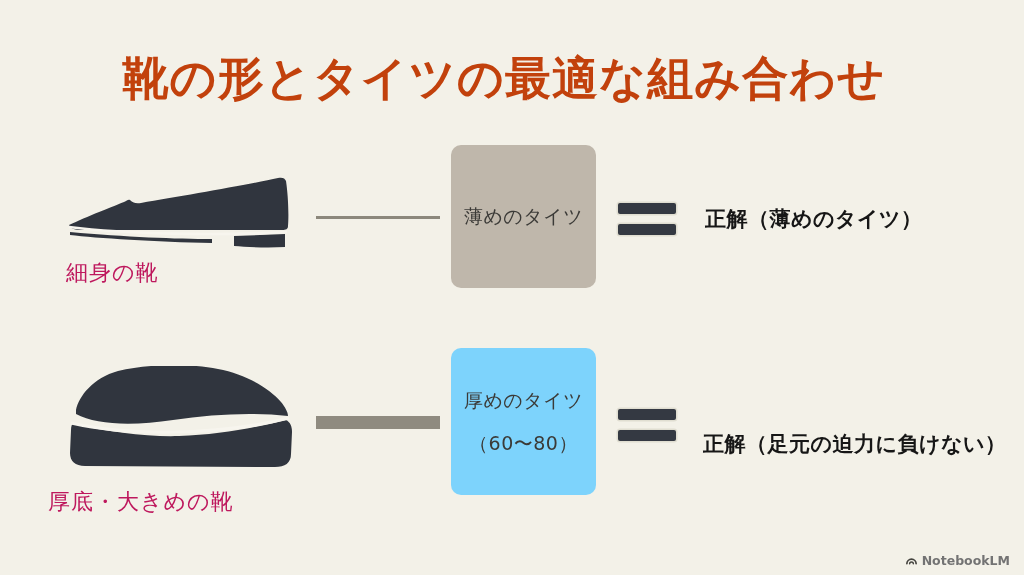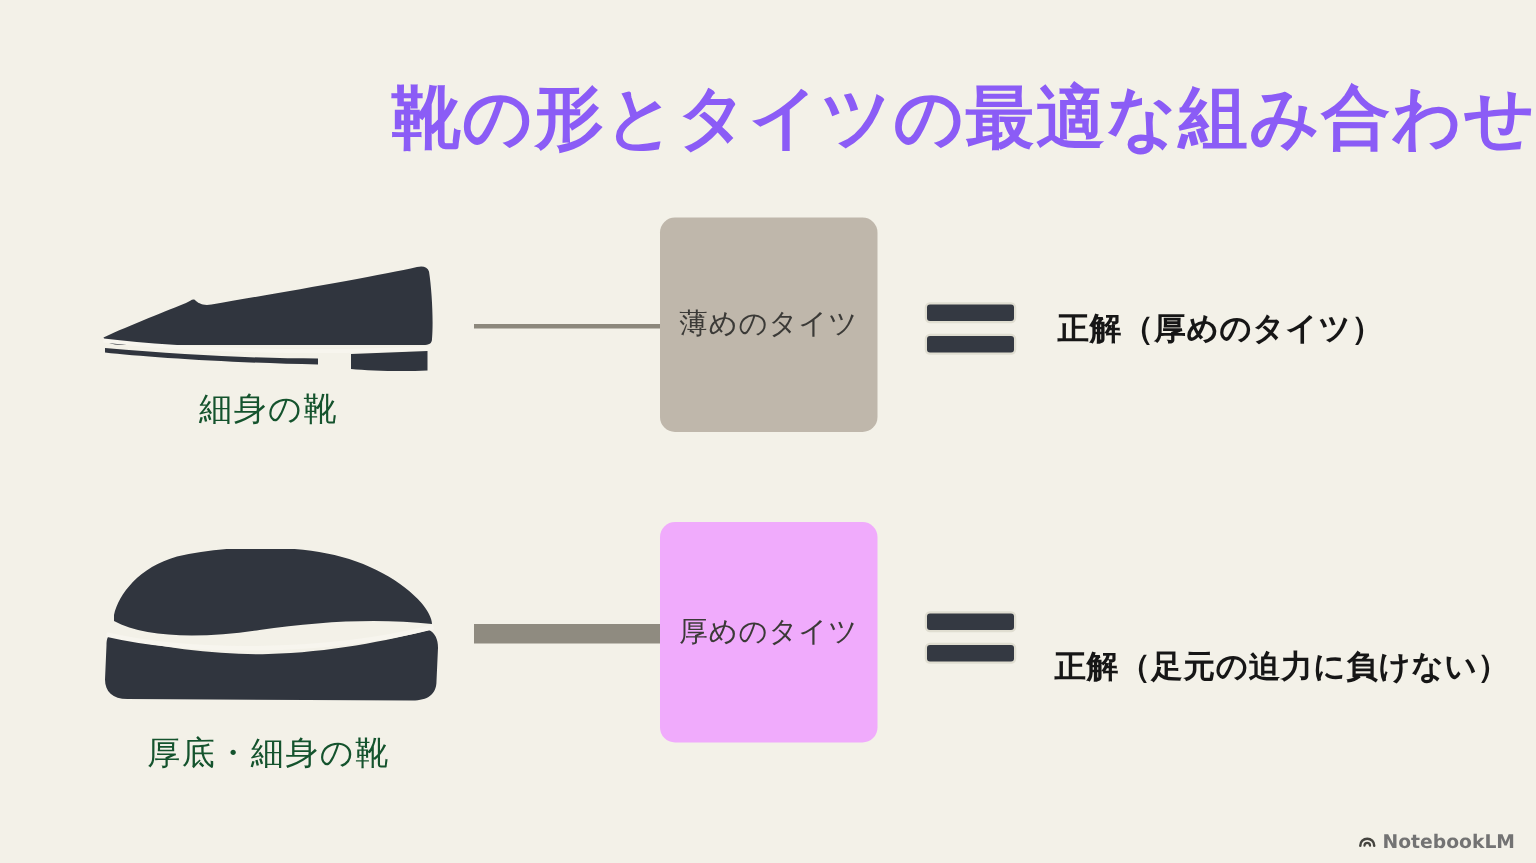--- a/index.html
+++ b/index.html
@@ -7,56 +7,56 @@
   body {
     position: relative;
     width: 1024px;
     height: 575px;
     background: #f3f1e8;
     overflow: hidden;
     font-family: "DejaVu Sans", "Liberation Sans", sans-serif;
   }
   .title {
     position: absolute;
-    top: 48px; left: 0; right: 0;
-    text-align: right;
+    top: 48px; left: 0; right: 16px;
+    text-align: center;
     font-family: "DejaVu Serif", "Liberation Serif", serif;
     font-weight: bold;
     font-size: 46px;
     letter-spacing: 1px;
-    color: #8b5cf6;
+    color: #c2410c;
   }
   .shoe-svg { position: absolute; display: block; }
   .r1-shoe { left: 66px; top: 176px; width: 226px; height: 76px; }
   .r2-shoe { left: 63px; top: 366px; width: 232px; height: 116px; }
   .shoe-label {
     position: absolute;
-    text-align: center;
     font-size: 22px;
-    color: #14532d;
+    color: #be185d;
     letter-spacing: 1px;
   }
   .r1-label { left: 66px; top: 258px; width: 226px; }
   .r2-label { left: 48px; top: 487px; width: 262px; }
   .connector { position: absolute; }
   .r1-line { left: 316px; top: 216px; width: 124px; height: 3px; background: #8c887c; }
   .r2-line { left: 316px; top: 416px; width: 124px; height: 13px; background: #8f8b80; }
   .tights-box {
     position: absolute;
     width: 145px;
     border-radius: 10px;
     display: flex;
     flex-direction: column;
     align-items: center;
     justify-content: center;
     font-size: 19px;
     line-height: 1.6;
     color: #3b3a37;
     letter-spacing: 0.5px;
     text-align: center;
+    margin-left: 11px;
   }
   .r1-box { left: 440px; top: 145px; height: 143px; }
   .r2-box { left: 440px; top: 348px; height: 147px; }
   .equals {
     position: absolute;
     width: 58px;
     display: flex;
     flex-direction: column;
     gap: 10px;
   }
@@ -119,21 +119,21 @@
 
 <div class="tights-box r1-box" style="background-color: rgb(191, 183, 171);">
   <div>薄めのタイツ</div>
 </div>
 
 <div class="equals r1-eq">
   <div class="eq-bar"></div>
   <div class="eq-bar"></div>
 </div>
 
-<div class="result r1-result">正解（厚めのタイツ）</div>
+<div class="result r1-result">正解（薄めのタイツ）</div>
 
 <svg class="shoe-svg r2-shoe" viewBox="0 0 232 116" xmlns="http://www.w3.org/2000/svg">
   <path fill="#30353e" d="M13,44
     C 16,30 30,12 55,5
     C 85,-2 125,-3 155,3
     C 182,8 206,22 218,36
     C 222,41 225,46 225,50
     C 190,46 150,48 110,54
     C 70,60 33,59 13,48 Z"></path>
   <path fill="#30353e" d="M10,58
@@ -141,26 +141,27 @@
     C 156,69 196,61 223,54
     C 227,56 229,60 229,66
     L 228,88
     C 228,97 222,101 212,101
     L 22,100
     C 12,100 7,95 7,87
     L 8,64
     C 8,60 9,58 10,58 Z"></path>
   <path fill="none" stroke="#f7f5ee" stroke-width="3" d="M8,57 C 60,69 150,71 226,52"></path>
 </svg>
-<div class="shoe-label r2-label">厚底・細身の靴</div>
+<div class="shoe-label r2-label">厚底・大きめの靴</div>
 
 <div class="connector r2-line"></div>
 
-<div class="tights-box r2-box" style="background-color: #f0abfc; gap: 13px;">
+<div class="tights-box r2-box" style="background-color: #7dd3fc; gap: 13px;">
   <div>厚めのタイツ</div>
+  <div>（60〜80）</div>
 </div>
 
 <div class="equals r2-eq">
   <div class="eq-bar"></div>
   <div class="eq-bar"></div>
 </div>
 
 <div class="result r2-result">正解（足元の迫力に負けない）</div>
 
 <div class="brand">

